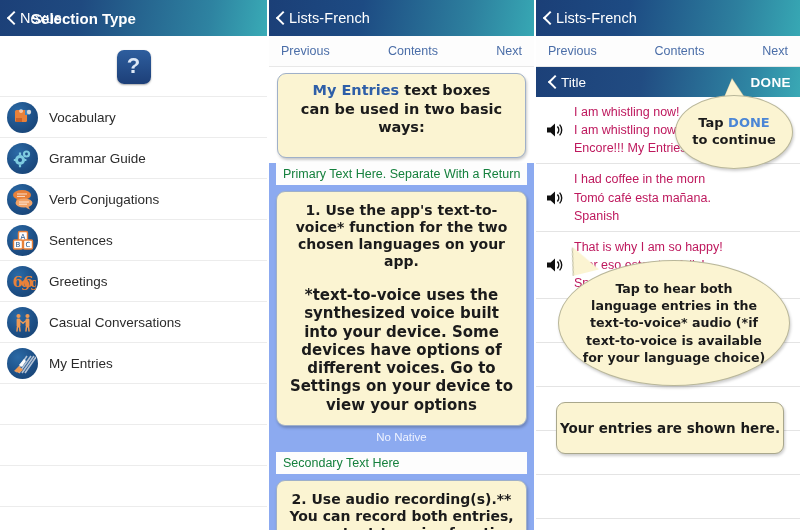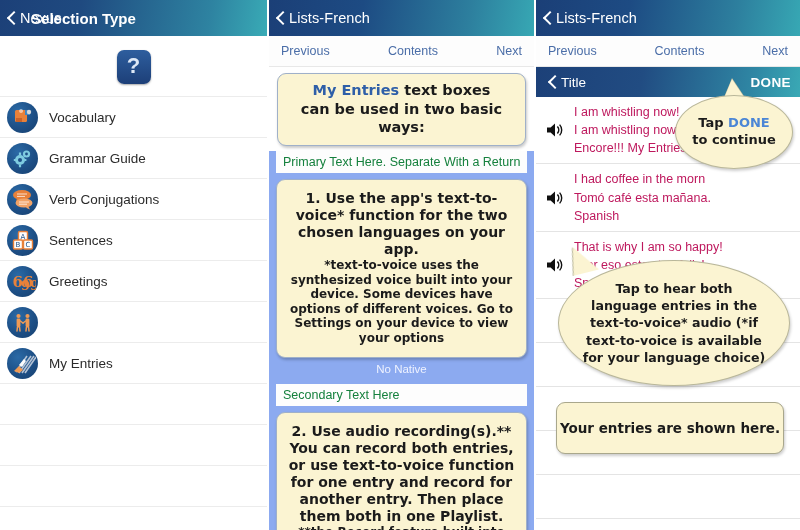--- a/index.html
+++ b/index.html
@@ -85,36 +85,36 @@
 
   
   .p2-body { position: relative; height: 463px; background: #ffffff; }
   .callout {
     background: #fbf4d2; border: 1.4px solid #9fb0c9; border-radius: 9px;
     color: #1b1b1b; text-align: center;
     box-shadow: 1px 2px 3px rgba(0,0,0,.22);
     font-family: "DejaVu Sans", sans-serif;
   }
   .cal-top {
-    margin: 6px 8px 0 8px; padding: 7px 6px 8px;
+    margin: 6px 8px 0 8px; padding: 7px 6px 20px;
     font-size: 14.5px; font-weight: 700; line-height: 1.28;
   }
   .cal-top .hl { color: #2f5fa8; }
   .blue-area { background: #8caaf0; margin-top: 5px; padding-bottom: 4px; }
   .field {
     background: #fdfdfd; margin: 4px 7px; padding: 4px 7px;
     color: #15803d; font-size: 12.5px; white-space: nowrap; overflow: hidden;
     font-family: "Liberation Sans", sans-serif;
   }
   .cal-body {
     margin: 6px 7px 0 7px; padding: 10px 8px 11px;
     line-height: 1.22;
   }
   .cal-body .big { font-size: 14px; font-weight: 700; }
-  .cal-body .small { font-size: 12px; font-weight: 700; }
+  .cal-body .small { font-size: 15px; font-weight: 700; margin-top: 16px; }
   .no-native {
     text-align: center; color: #eef2ff; font-size: 11.5px;
     padding: 5px 0 5px;
   }
 
   
   .subbar {
     height: 30px;
     background: linear-gradient(100deg, #1c4078 0%, #214c82 40%, #2f87a4 82%, #3aa9b5 100%);
     display: flex; align-items: center; justify-content: space-between;
@@ -275,20 +275,21 @@
             <g stroke="#ef9a55" stroke-width="1.5" stroke-linecap="round">
               <line x1="8.3" y1="10" x2="11" y2="12"></line>
               <line x1="13.7" y1="10" x2="11" y2="12"></line>
               <line x1="5.4" y1="16.4" x2="5" y2="20"></line>
               <line x1="7.6" y1="16.4" x2="8" y2="20"></line>
               <line x1="14.4" y1="16.4" x2="14" y2="20"></line>
               <line x1="16.6" y1="16.4" x2="17" y2="20"></line>
             </g>
           </svg>
         </span>
+        <span class="label">Casual Conversations</span>
       </div>
 
       <div class="list-item">
         <span class="ico">
           <svg width="26" height="24" viewBox="0 0 26 24">
             <g stroke="#cfd6e2" stroke-width="1.6" opacity=".85">
               <line x1="9" y1="22" x2="21" y2="5"></line>
               <line x1="12" y1="22" x2="24" y2="5"></line>
               <line x1="15" y1="22" x2="26" y2="6"></line>
               <line x1="6" y1="21" x2="17" y2="5"></line>

